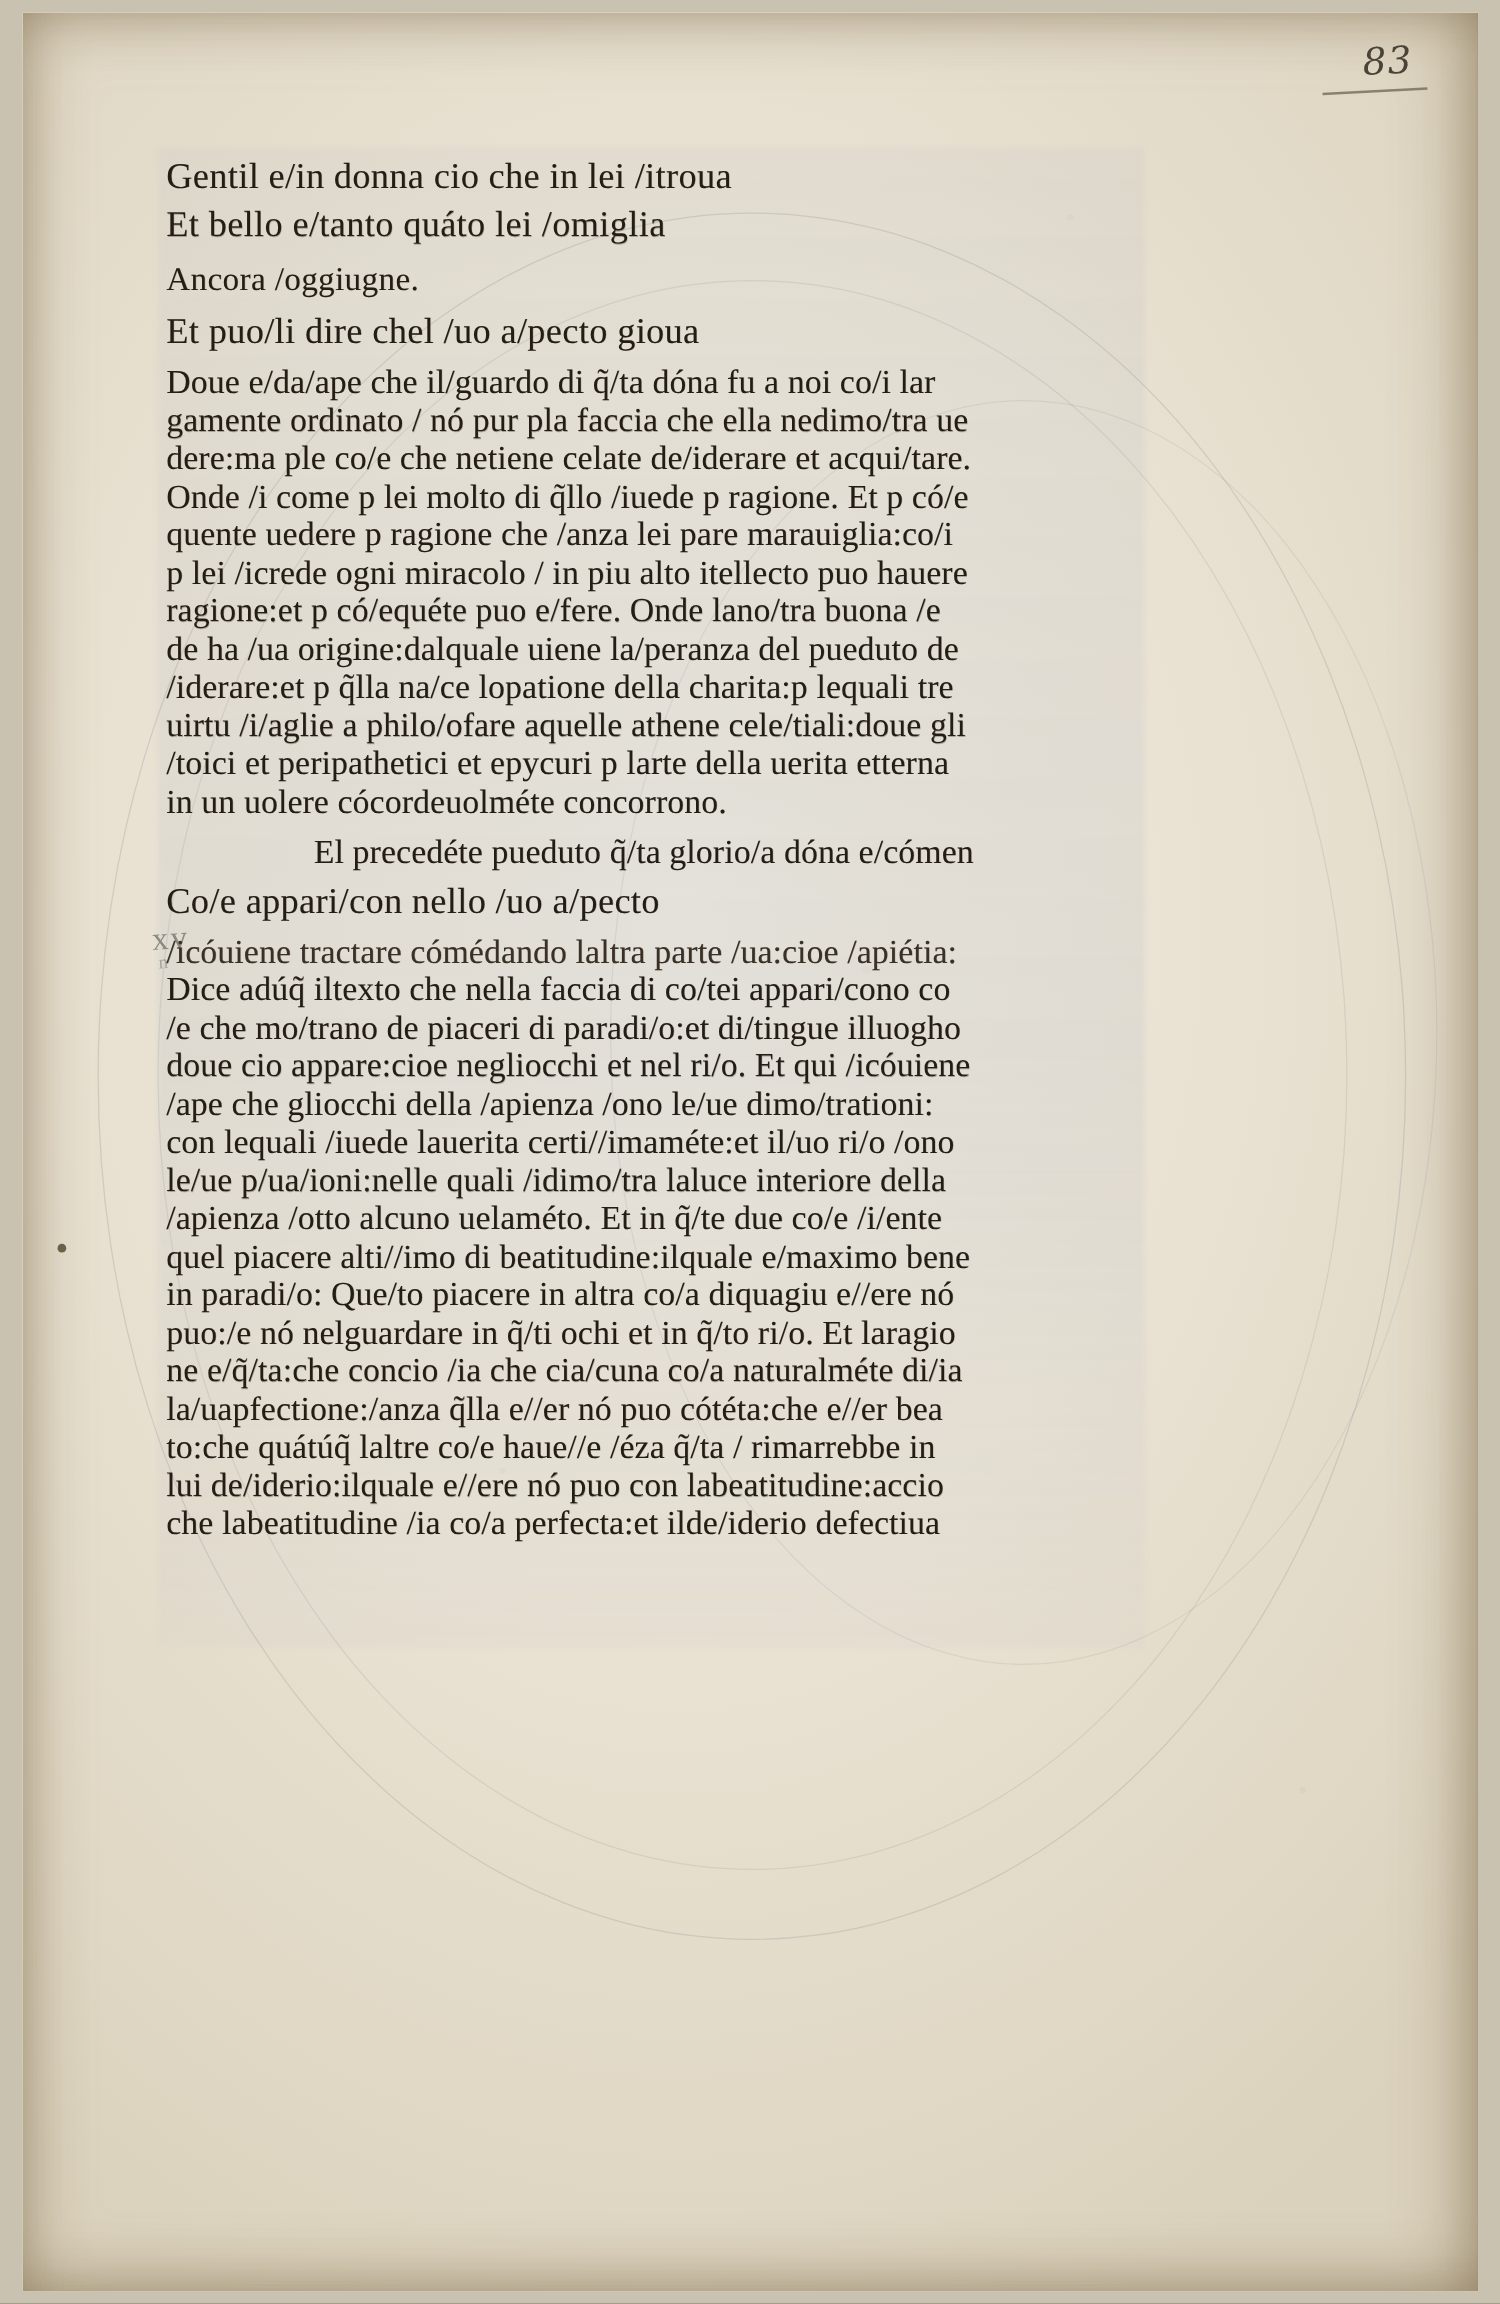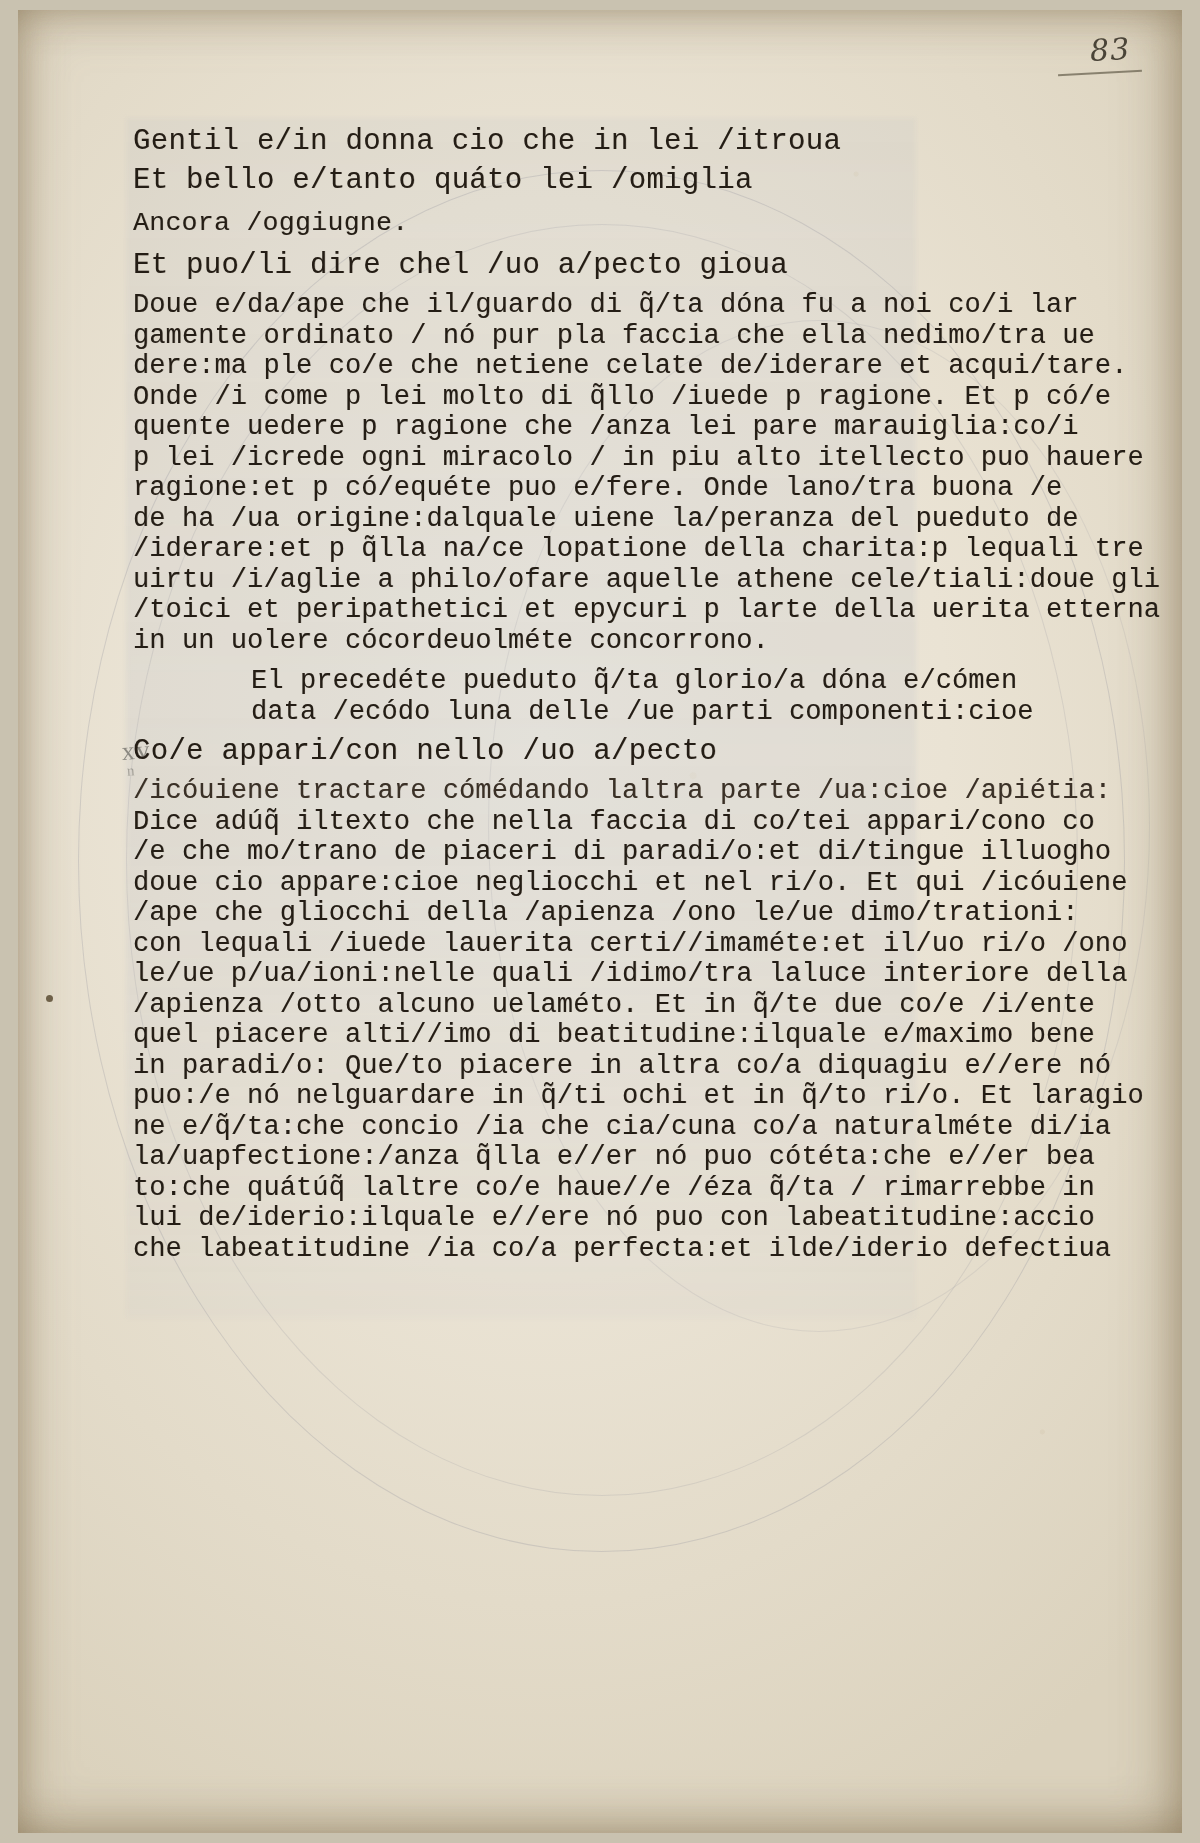--- a/index.html
+++ b/index.html
@@ -129,21 +129,21 @@
 
   
   .textblock {
     position: absolute;
     left: 115px;
     top: 112px;
     width: 760px;
     color: #221c16;
   }
   .line {
-    font-family: Liberation Mono, monospace;
+    font-family: Liberation Serif, serif;
     color: #241d15;
     white-space: pre;
   }
   
   .body {
     font-size: 27px;
     line-height: 30.5px;
     letter-spacing: 0.1px;
   }
 
@@ -211,21 +211,20 @@
       <div class="line body ink">ragione:et p có/equéte puo e/fere. Onde lano/tra buona /e</div>
       <div class="line body ink">de ha /ua origine:dalquale uiene la/peranza del pueduto de</div>
       <div class="line body ink">/iderare:et p q̃lla na/ce lopatione della charita:p lequali tre</div>
       <div class="line body ink">uirtu /i/aglie a philo/ofare aquelle athene cele/tiali:doue gli</div>
       <div class="line body ink">/toici et peripathetici et epycuri p larte della uerita etterna</div>
       <div class="line body ink">in un uolere cócordeuolméte concorrono.</div>
 
       <div class="gap-m"></div>
 
       <div class="line body ink indent-para">El precedéte pueduto q̃/ta glorio/a dóna e/cómen</div>
-      <div class="line body ink indent-para2">data /ecódo luna delle /ue parti componenti:cioe</div>
 
       <div class="gap-s"></div>
 
       <div class="line display ink">Co/e appari/con nello /uo a/pecto</div>
 
       <div class="gap-s"></div>
 
       <div class="line body ink faint">/icóuiene tractare cómédando laltra parte /ua:cioe /apiétia:</div>
       <div class="line body ink">Dice adúq̃ iltexto che nella faccia di co/tei appari/cono co</div>
       <div class="line body ink">/e che mo/trano de piaceri di paradi/o:et di/tingue illuogho</div>

